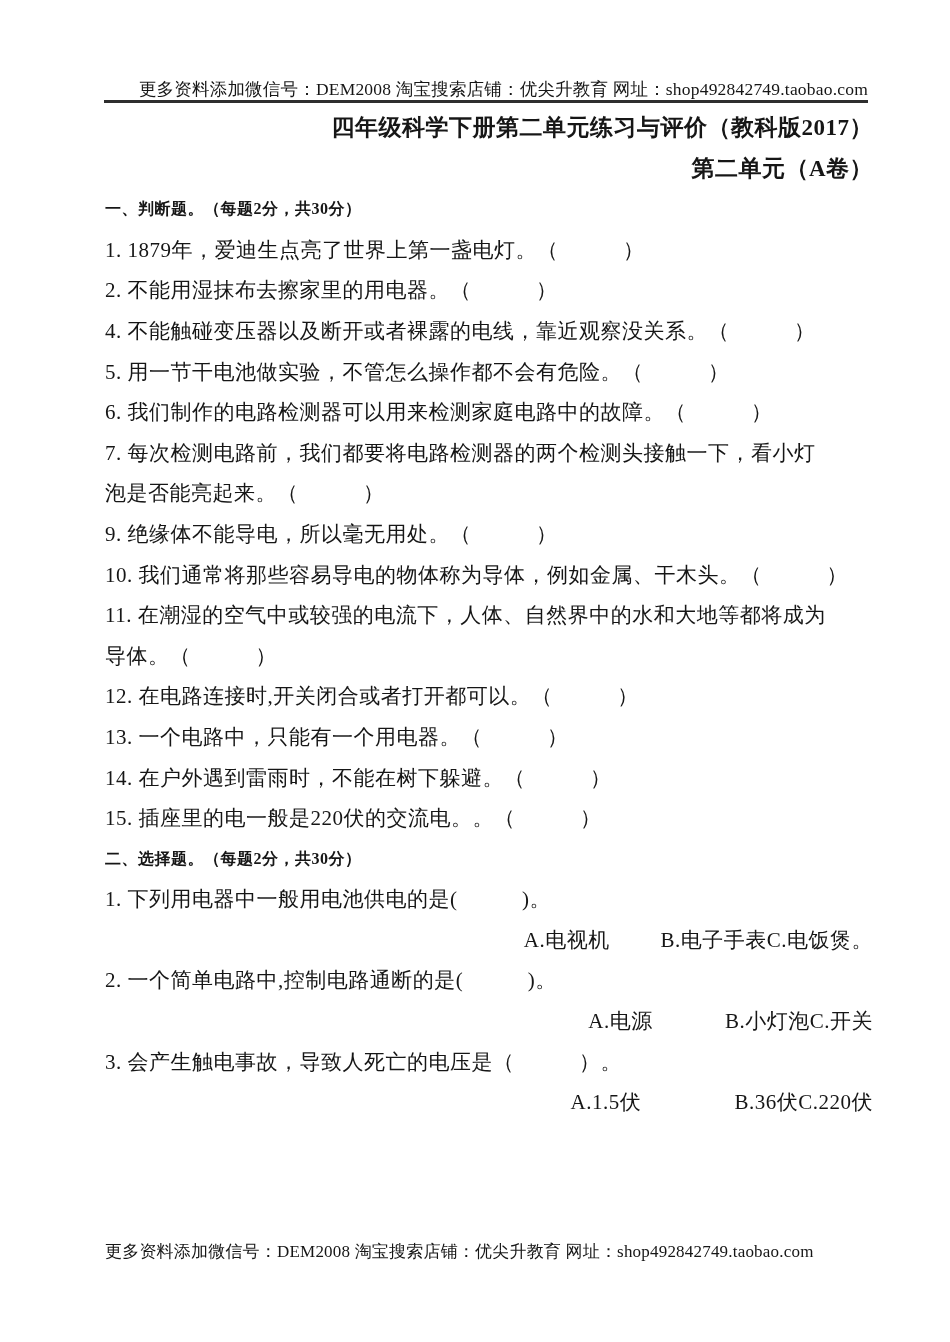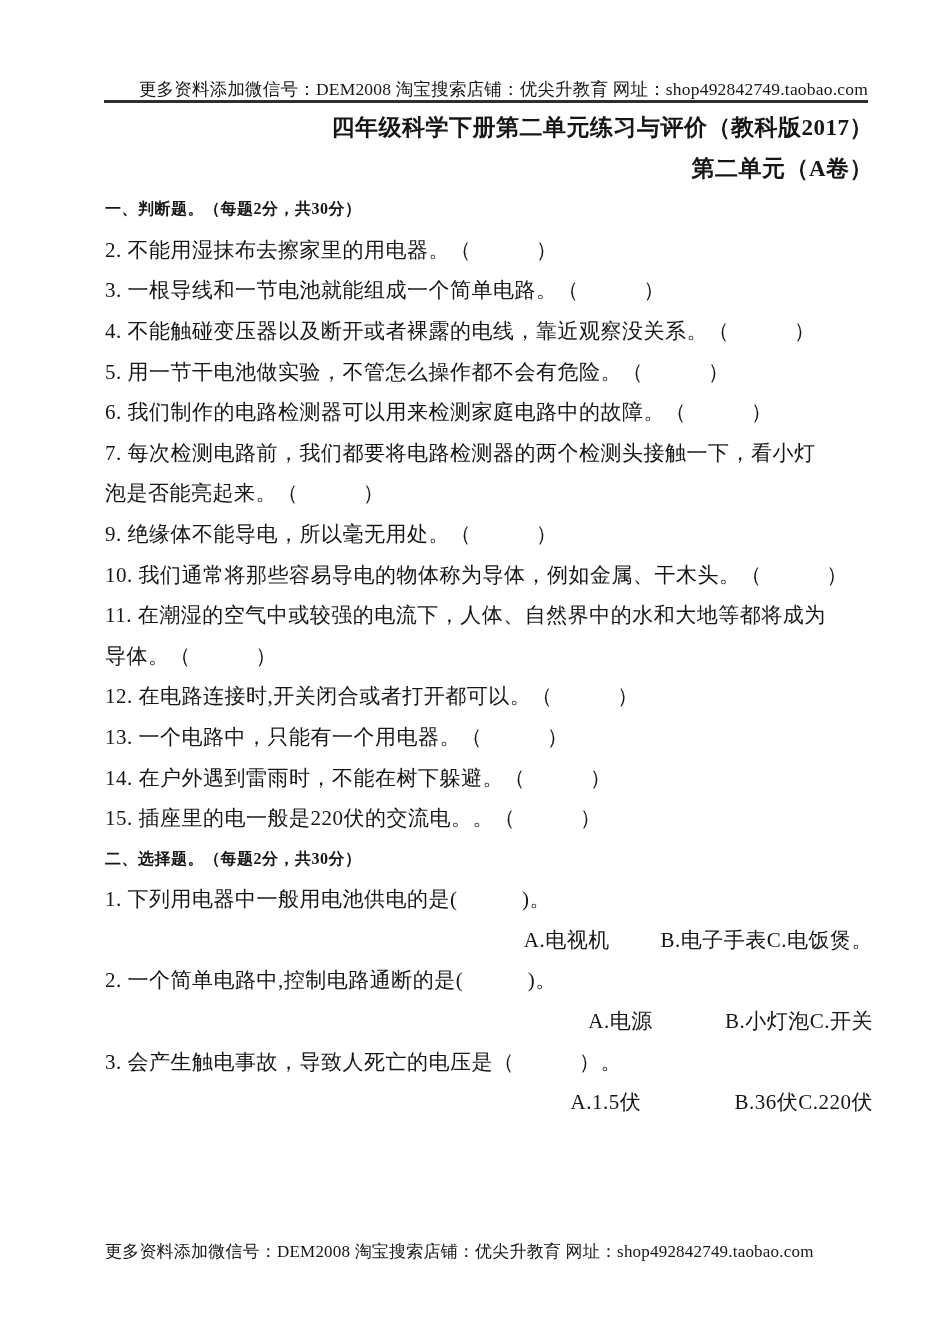--- a/index.html
+++ b/index.html
@@ -61,22 +61,22 @@
 <body>
 
 <div class="header-line">更多资料添加微信号：DEM2008 淘宝搜索店铺：优尖升教育 网址：shop492842749.taobao.com</div>
 <div class="header-rule"></div>
 
 <div class="doc">
   <div class="doc-title">四年级科学下册第二单元练习与评价（教科版2017）</div>
   <div class="doc-subtitle">第二单元（A卷）</div>
   <div id="sections">
       <div class="section-heading">一、判断题。（每题2分，共30分）</div>
+      <div class="qline">1. 1879年，爱迪生点亮了世界上第一盏电灯。（　　　）</div>
       <div class="qline">2. 不能用湿抹布去擦家里的用电器。（　　　）</div>
-      <div class="qline">3. 一根导线和一节电池就能组成一个简单电路。（　　　）</div>
       <div class="qline">4. 不能触碰变压器以及断开或者裸露的电线，靠近观察没关系。（　　　）</div>
       <div class="qline">5. 用一节干电池做实验，不管怎么操作都不会有危险。（　　　）</div>
       <div class="qline">6. 我们制作的电路检测器可以用来检测家庭电路中的故障。（　　　）</div>
       <div class="qline">7. 每次检测电路前，我们都要将电路检测器的两个检测头接触一下，看小灯</div>
       <div class="qline">泡是否能亮起来。（　　　）</div>
       <div class="qline">9. 绝缘体不能导电，所以毫无用处。（　　　）</div>
       <div class="qline">10. 我们通常将那些容易导电的物体称为导体，例如金属、干木头。（　　　）</div>
       <div class="qline">11. 在潮湿的空气中或较强的电流下，人体、自然界中的水和大地等都将成为</div>
       <div class="qline">导体。（　　　）</div>
       <div class="qline">12. 在电路连接时,开关闭合或者打开都可以。（　　　）</div>

